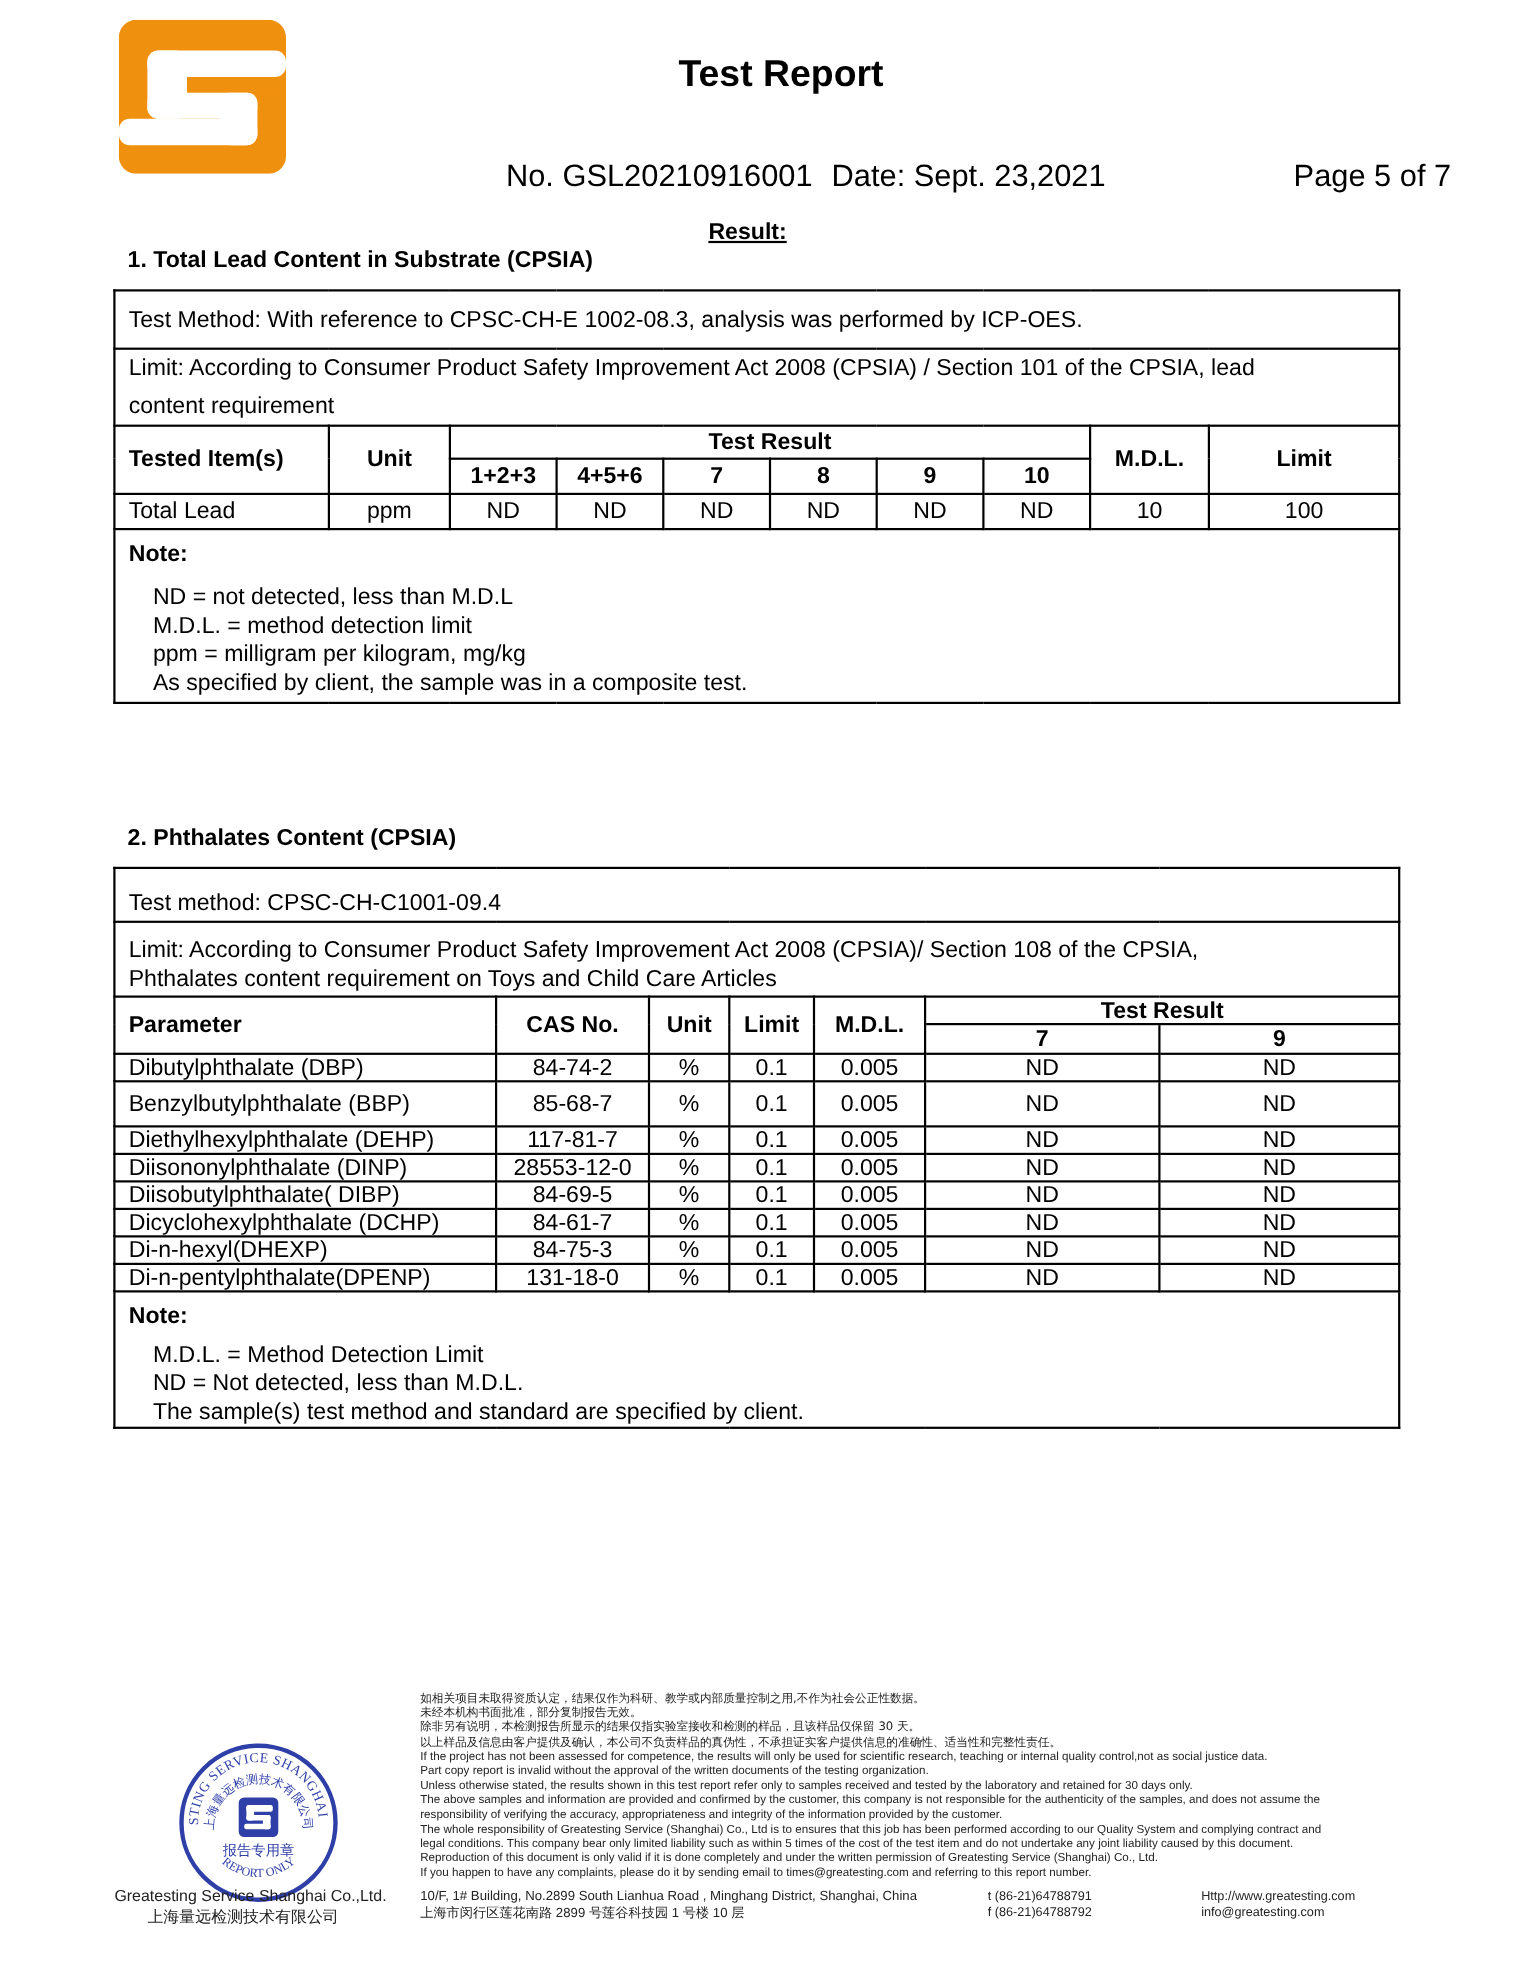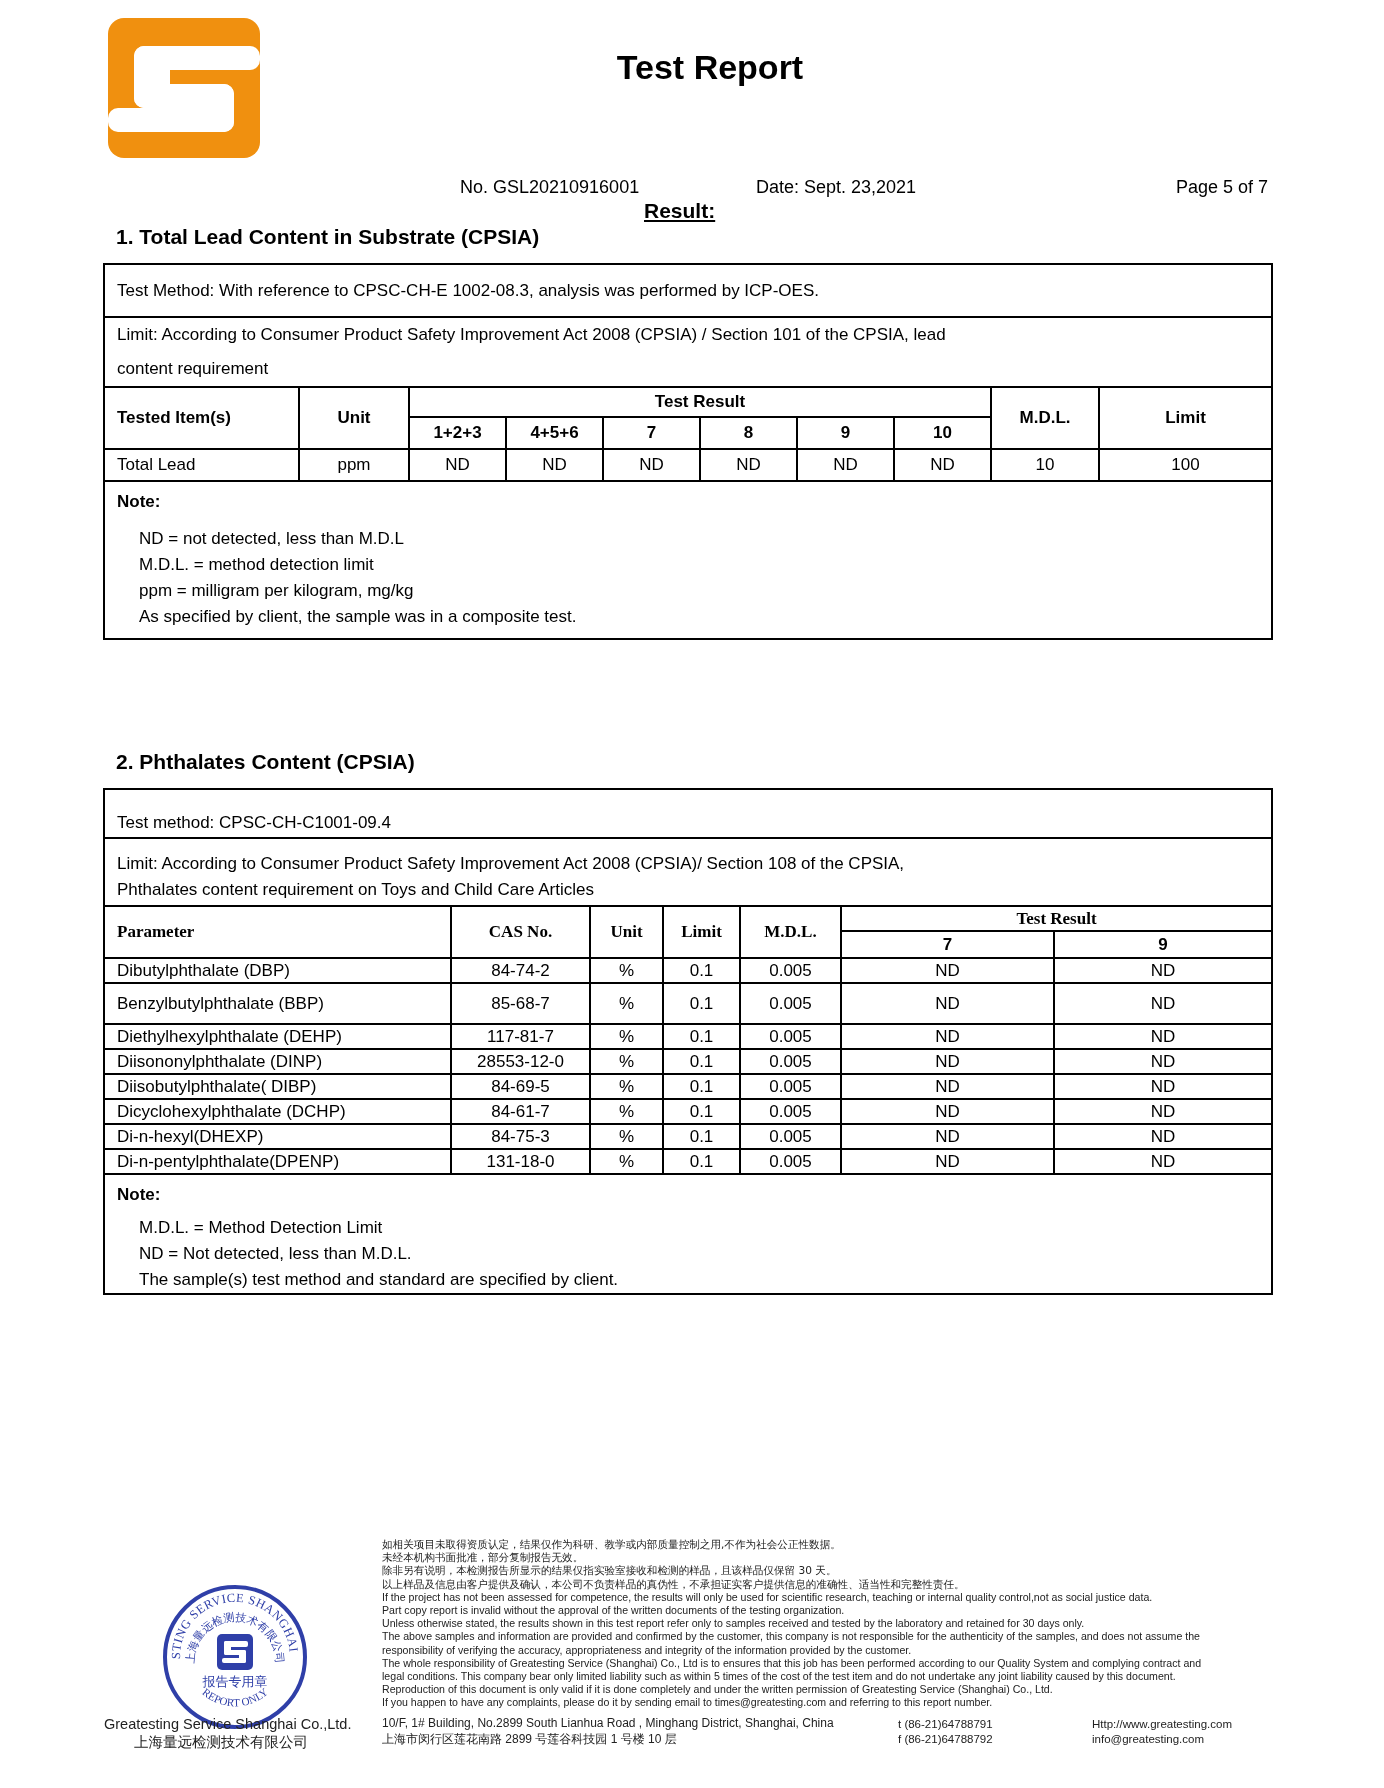--- a/index.html
+++ b/index.html
@@ -2,25 +2,25 @@
 <html><head>
 <meta charset="utf-8">
 <style>
   html, body { margin: 0; padding: 0; background: #ffffff; }
   body { width: 1384px; height: 1788px; position: relative; overflow: hidden;
          font-family: "Liberation Sans", sans-serif; color: #000; }
   .abs { position: absolute; }
   
   .logo { left: 108px; top: 18px; width: 152px; height: 140px; }
   .title { left: 0; width: 1420px; top: 48px; text-align: center; font-size: 34px; font-weight: bold; }
-  .meta { top: 177px; font-size: 18px; }
+  .meta { top: 144px; font-size: 28px; }
   .result-label { top: 199px; left: 644px; font-size: 21px; font-weight: bold; text-decoration: underline; }
   .section-title { font-size: 21px; font-weight: bold; }
 
-  table.rpt { position: absolute; border-collapse: collapse; font-size: 17px; table-layout: fixed; }
+  table.rpt { position: absolute; border-collapse: collapse; font-size: 21px; table-layout: fixed; }
   table.rpt td, table.rpt th { border: 2px solid #000; padding: 0; }
   table.rpt th { font-weight: bold; }
   .pad-l { text-align: left; padding-left: 12px !important; }
   .ctr { text-align: center; }
   .note-title { font-weight: bold; display: block; margin-top: 10px; }
   .note-line { display: block; padding-left: 22px; line-height: 26px; }
 
   
   .fine { font-size: 10.6px; line-height: 13.2px; color: #222; white-space: nowrap; }
   .stamp { left: 160px; top: 1582px; width: 150px; height: 150px; }
@@ -130,21 +130,21 @@
   <tbody>
       <tr style="height:49px;">
     <td colspan="7" class="pad-l" style="vertical-align:bottom; padding-bottom:4px;">Test method: CPSC-CH-C1001-09.4</td>
   </tr>
   <tr style="height:68px;">
     <td colspan="7" class="pad-l" style="line-height:26px; vertical-align:bottom; padding-bottom:2px;">
       <span>Limit: According to Consumer Product Safety Improvement Act 2008 (CPSIA)/ Section 108 of the CPSIA,</span><br>
       <span>Phthalates content requirement on Toys and Child Care Articles</span>
     </td>
   </tr>
-  <tr style="height:25px;font-family:Liberation Serif, serif;">
+  <tr style="height:25px;">
     <th rowspan="2" class="pad-l">Parameter</th>
     <th rowspan="2" class="ctr">CAS No.</th>
     <th rowspan="2" class="ctr">Unit</th>
     <th rowspan="2" class="ctr">Limit</th>
     <th rowspan="2" class="ctr">M.D.L.</th>
     <th colspan="2" class="ctr" style="line-height:22px;">Test Result</th>
   </tr>
   <tr style="height:27px;">
     <th class="ctr">7</th>
     <th class="ctr">9</th>

